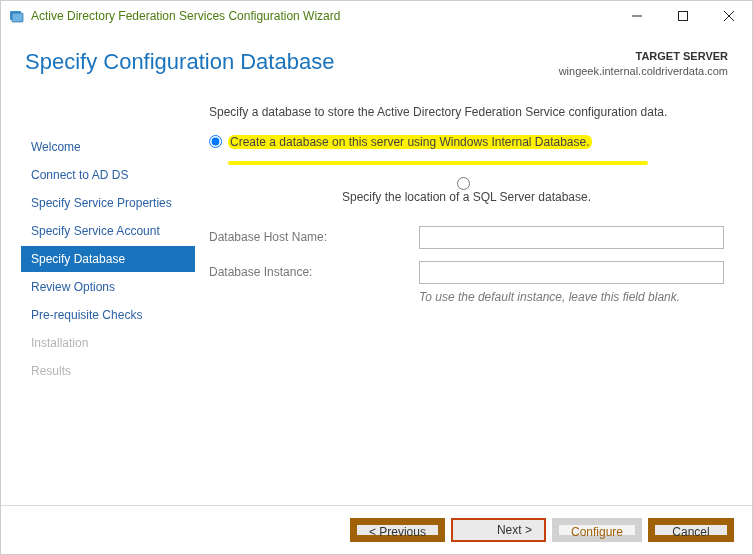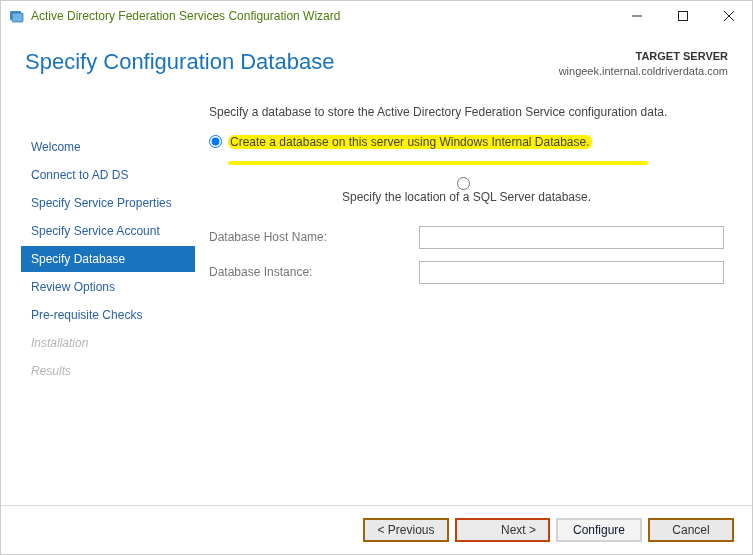--- a/index.html
+++ b/index.html
@@ -81,21 +81,20 @@
       line-height: 1.5;
       margin-bottom: 2px;
       cursor: default;
     }
     .sidebar-item.selected {
       background: #1a73bd;
       color: #fff;
     }
     .sidebar-item.disabled {
       color: #b5b5b5;
-      font-style: italic;
     }
     .content {
       flex: 1;
       padding: 0 28px 0 14px;
       font-size: 12px;
       color: #444;
     }
     .instruction {
       margin-bottom: 14px;
       line-height: 1.4;
@@ -147,33 +146,33 @@
       display: flex;
       justify-content: flex-end;
       gap: 6px;
       background: #fff;
     }
     .btn {
       min-width: 86px;
       height: 24px;
       font-size: 12px;
       font-family: inherit;
-      border: 2px solid #a16207;
+      border: 7px solid #a16207;
       background: #e9e9e9;
       color: #333;
       padding: 0 12px;
       cursor: default;
     }
     .btn.default {
       border: 2px solid #c2410c;
       background: #eaeaea;
       padding-left: 44px;
     }
     .btn:disabled {
-      color: #0f172a;
+      color: #a16207;
       background: #f3f3f3;
       border-color: #d2d2d2;
     }
     .inst-underline {
       display: block;
       height: 4px;
       width: 420px;
       background: #fff200;
       margin-top: -2px;
       margin-left: 19px;
@@ -250,20 +249,21 @@
     <div class="form-row" style="margin-top:22px;">
       <div class="form-label">Database Host Name:</div>
       <input type="text" class="form-input" disabled="" value="" style="">
     </div>
 
     <div class="form-row">
       <div class="form-label">Database Instance:</div>
       <input type="text" class="form-input" disabled="" value="" style="">
     </div>
 
+    <div class="hint">To use the default instance, leave this field blank.</div>
   </div>
 </div>
 
 <div class="footer">
   <button class="btn">&lt; Previous</button>
   <button class="btn default">Next &gt;</button>
   <button class="btn" disabled="">Configure</button>
   <button class="btn">Cancel</button>
 </div>
 

